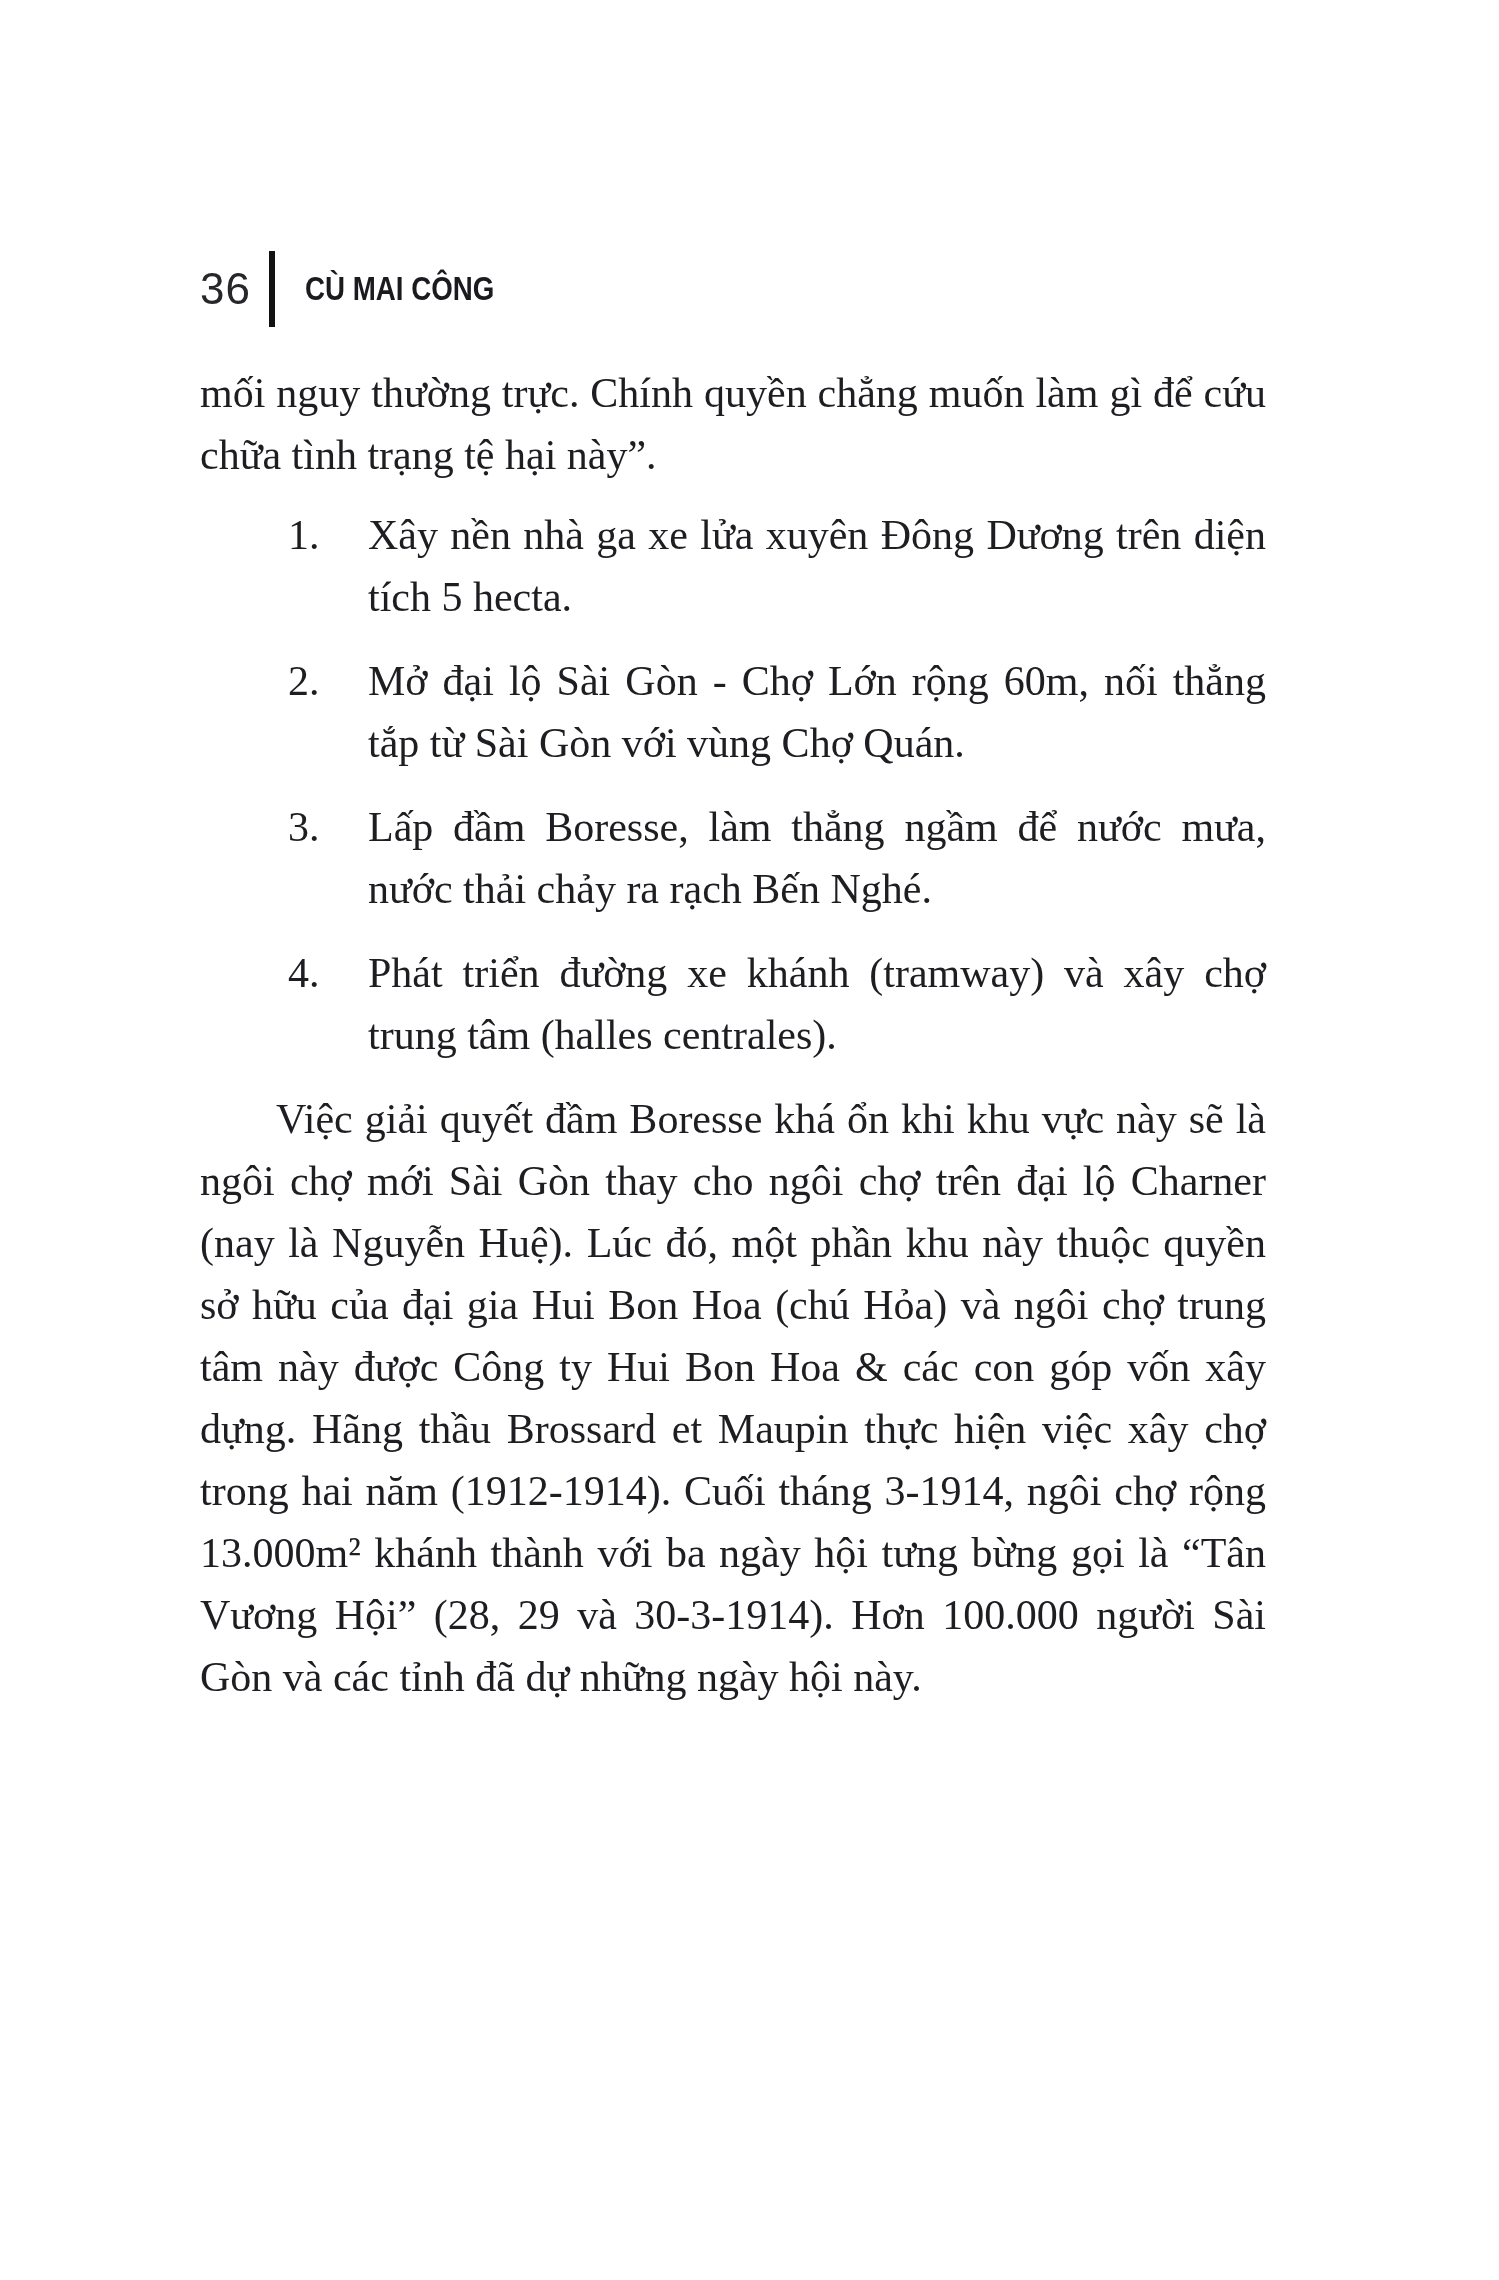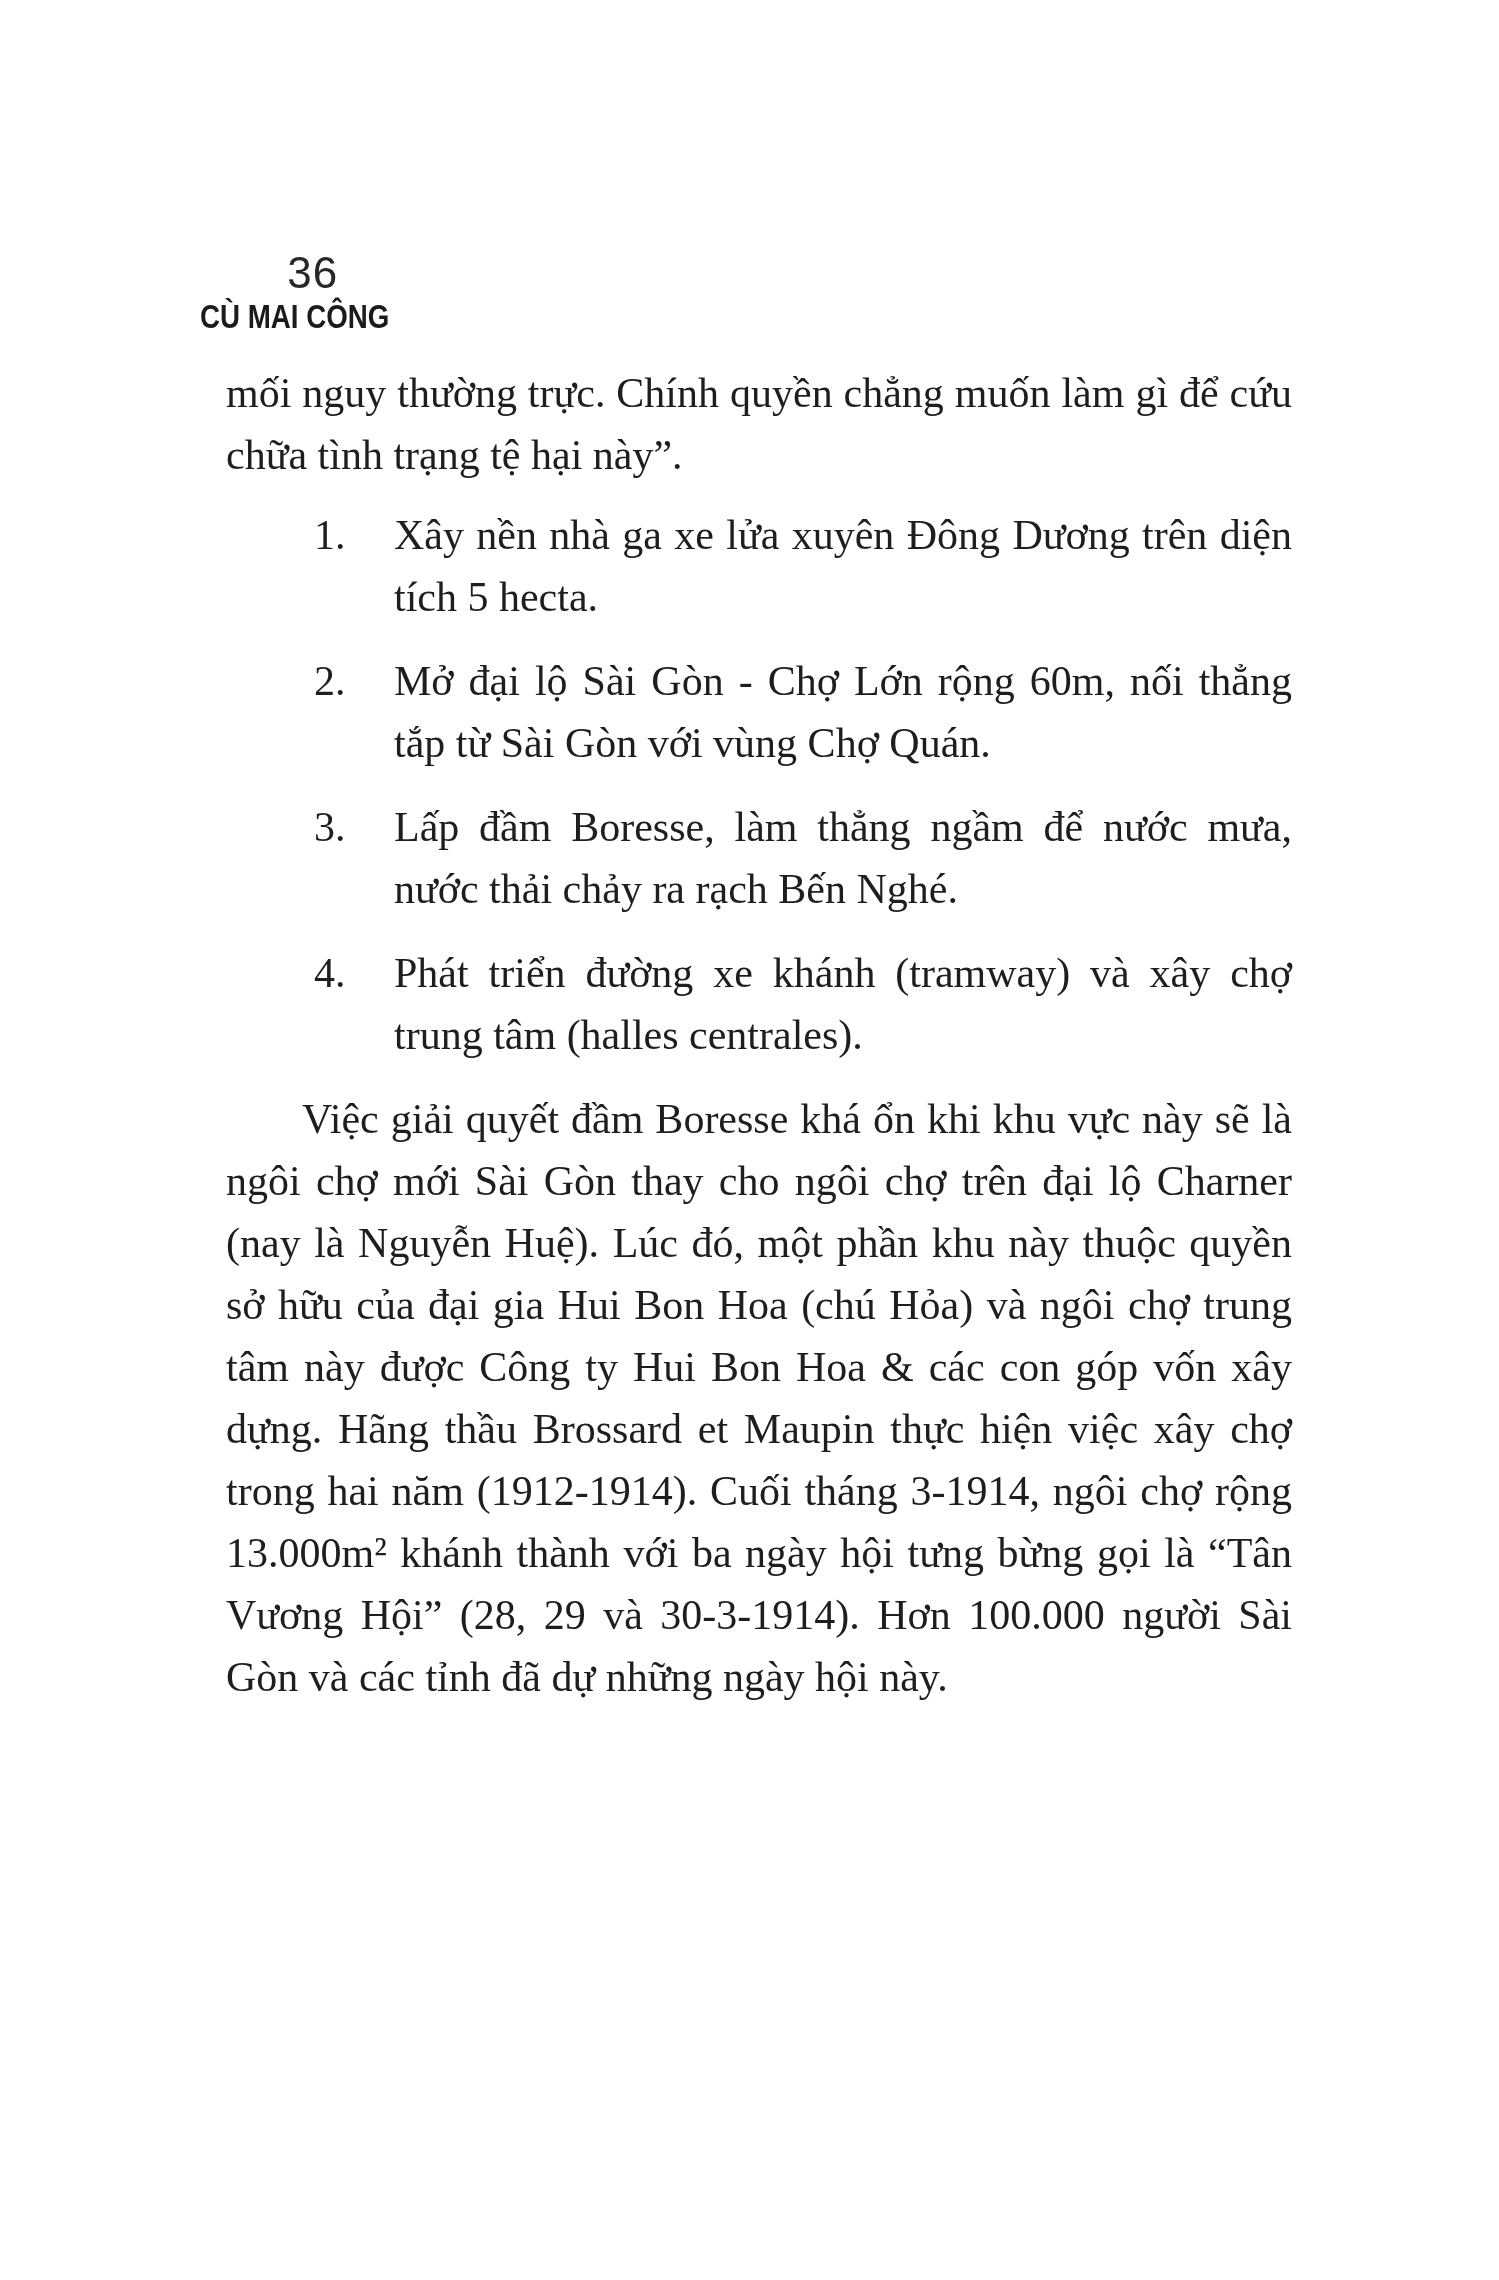--- a/index.html
+++ b/index.html
@@ -17,21 +17,20 @@
   }
 
   
   .page-header {
     position: absolute;
     top: 248px;
     left: 200px;
     height: 82px;
     display: flex;
     align-items: center;
-    flex-direction: column;
   }
   .page-number {
     font-family: "Liberation Sans", sans-serif;
     font-size: 44px;
     font-weight: 400;
     color: #26262b;
     letter-spacing: 1px;
   }
   .header-divider {
     width: 6px;
@@ -53,21 +52,20 @@
 
   
   .text-column {
     position: absolute;
     left: 200px;
     top: 362px;
     width: 1066px;
     font-size: 42px;
     line-height: 62px;
     text-align: justify;
-    margin-left: 26px;
   }
   .para {
     margin: 0 0 14px 0;
   }
   .para.indent {
     text-indent: 76px;
   }
   .numbered-list {
     margin: 18px 0 10px 0;
   }

